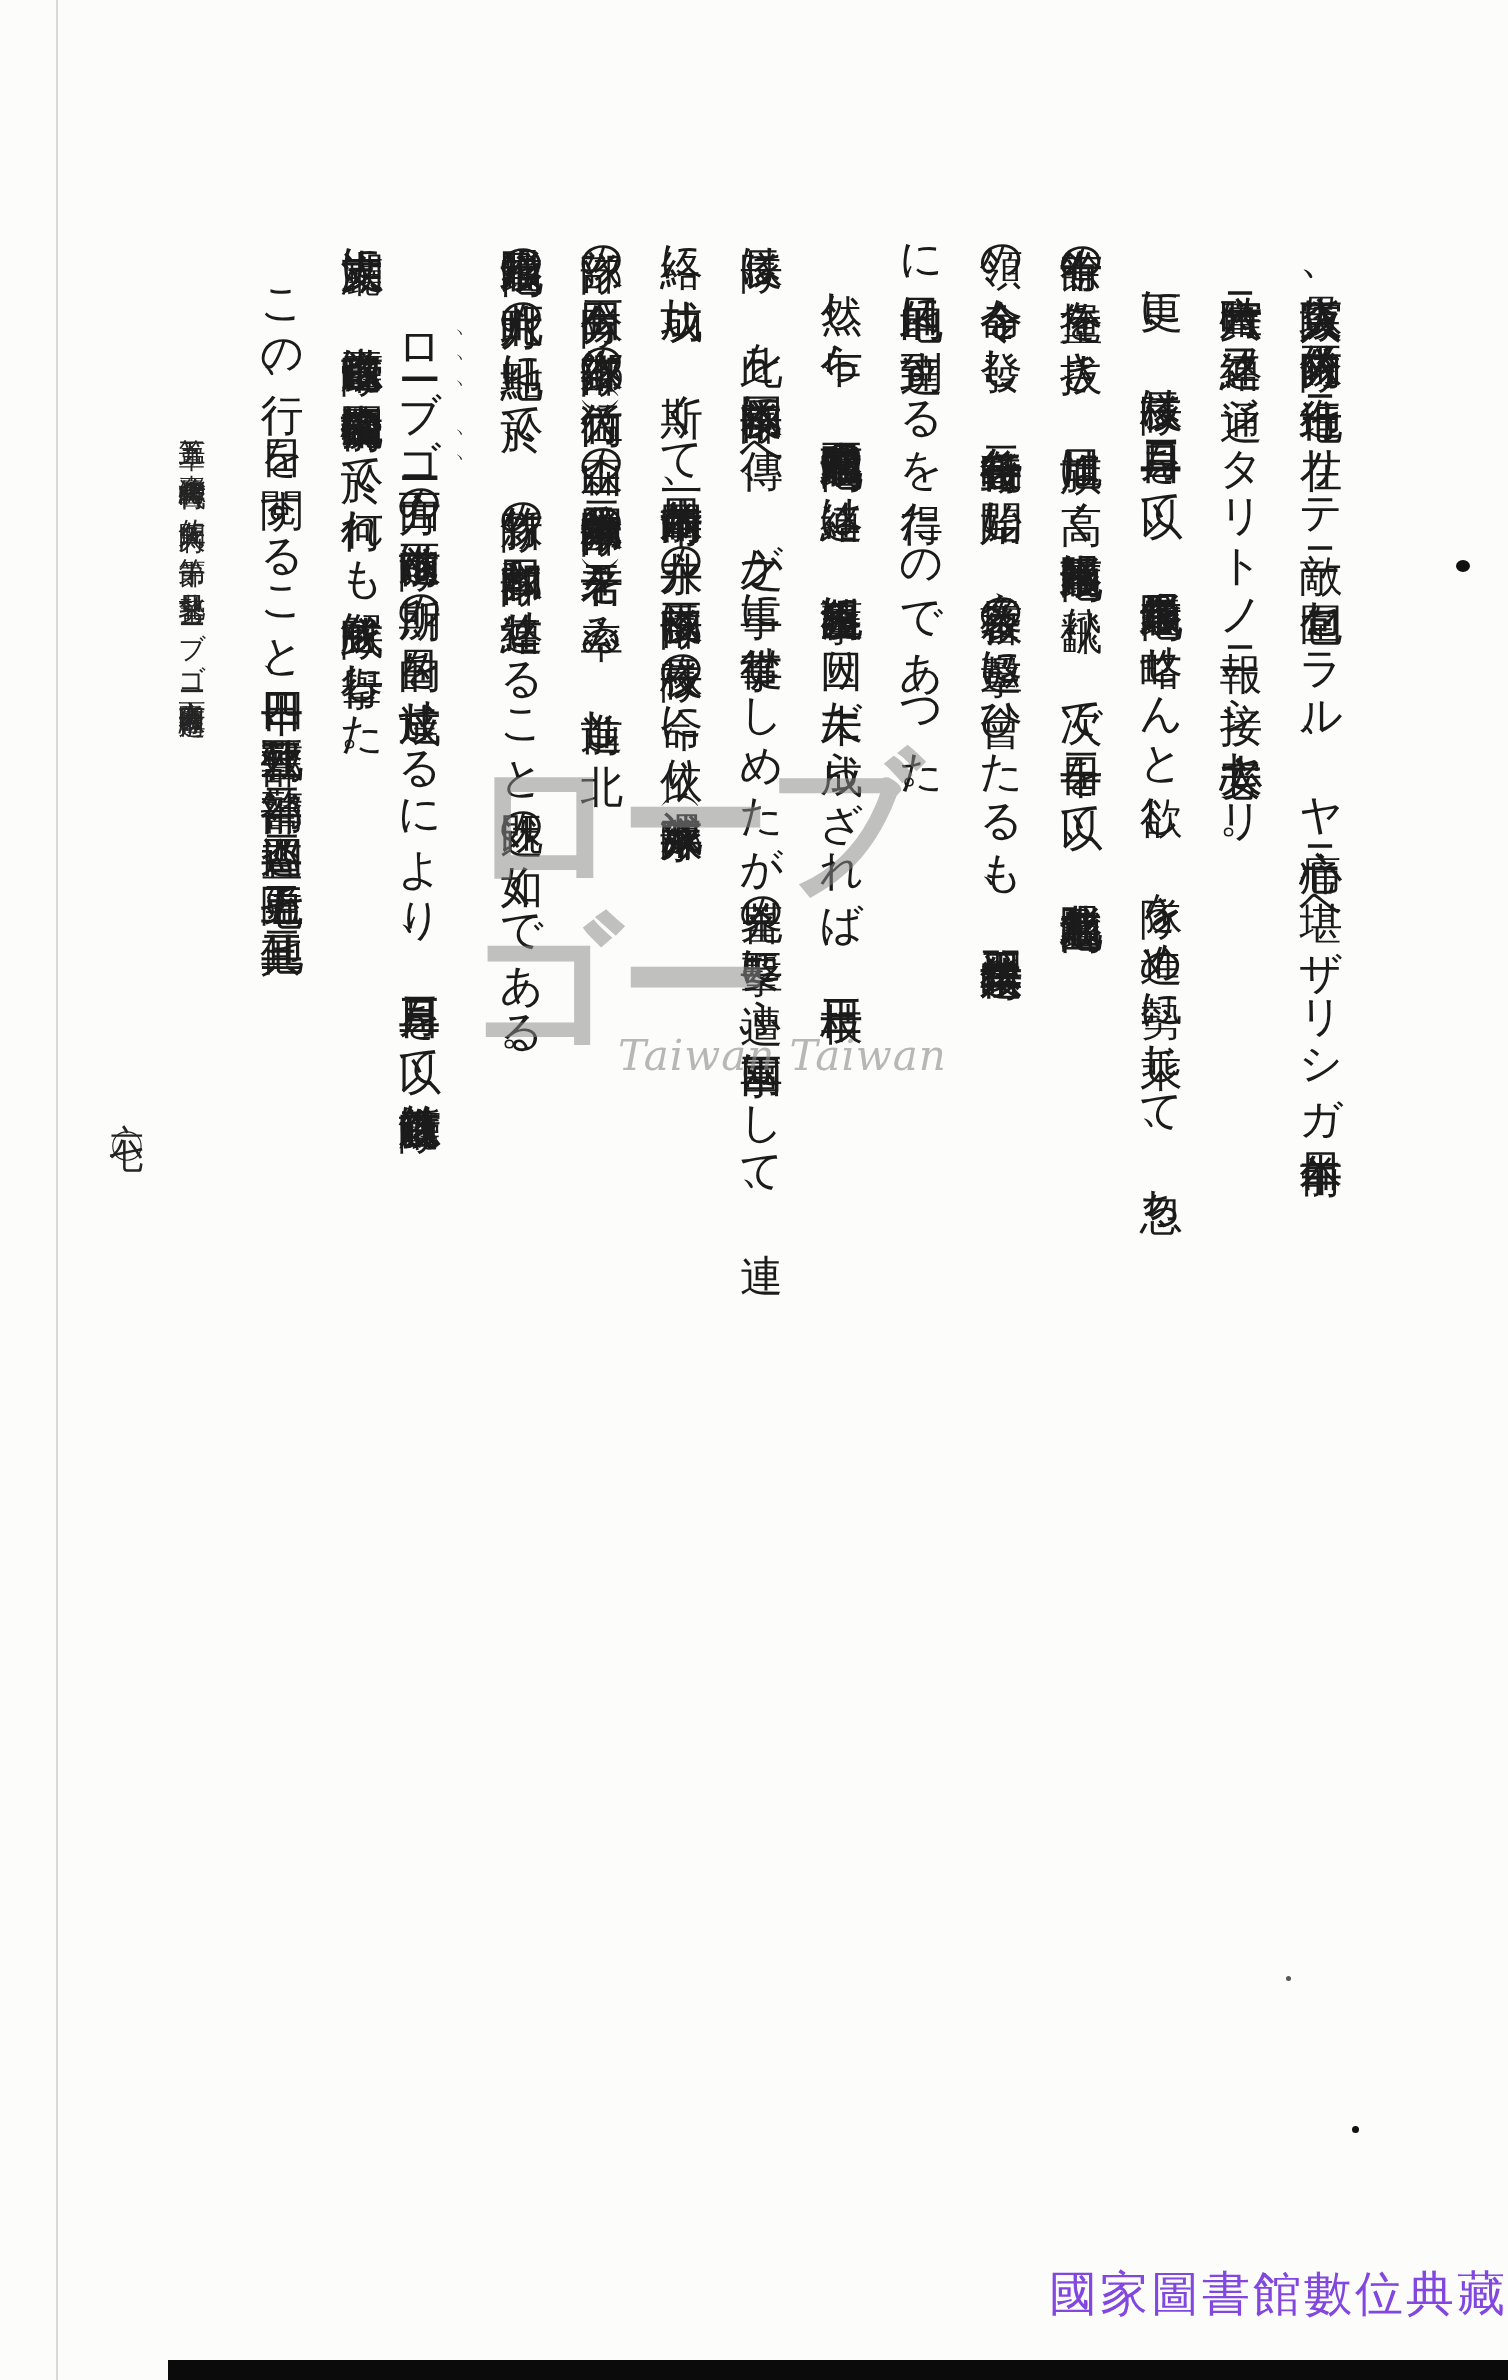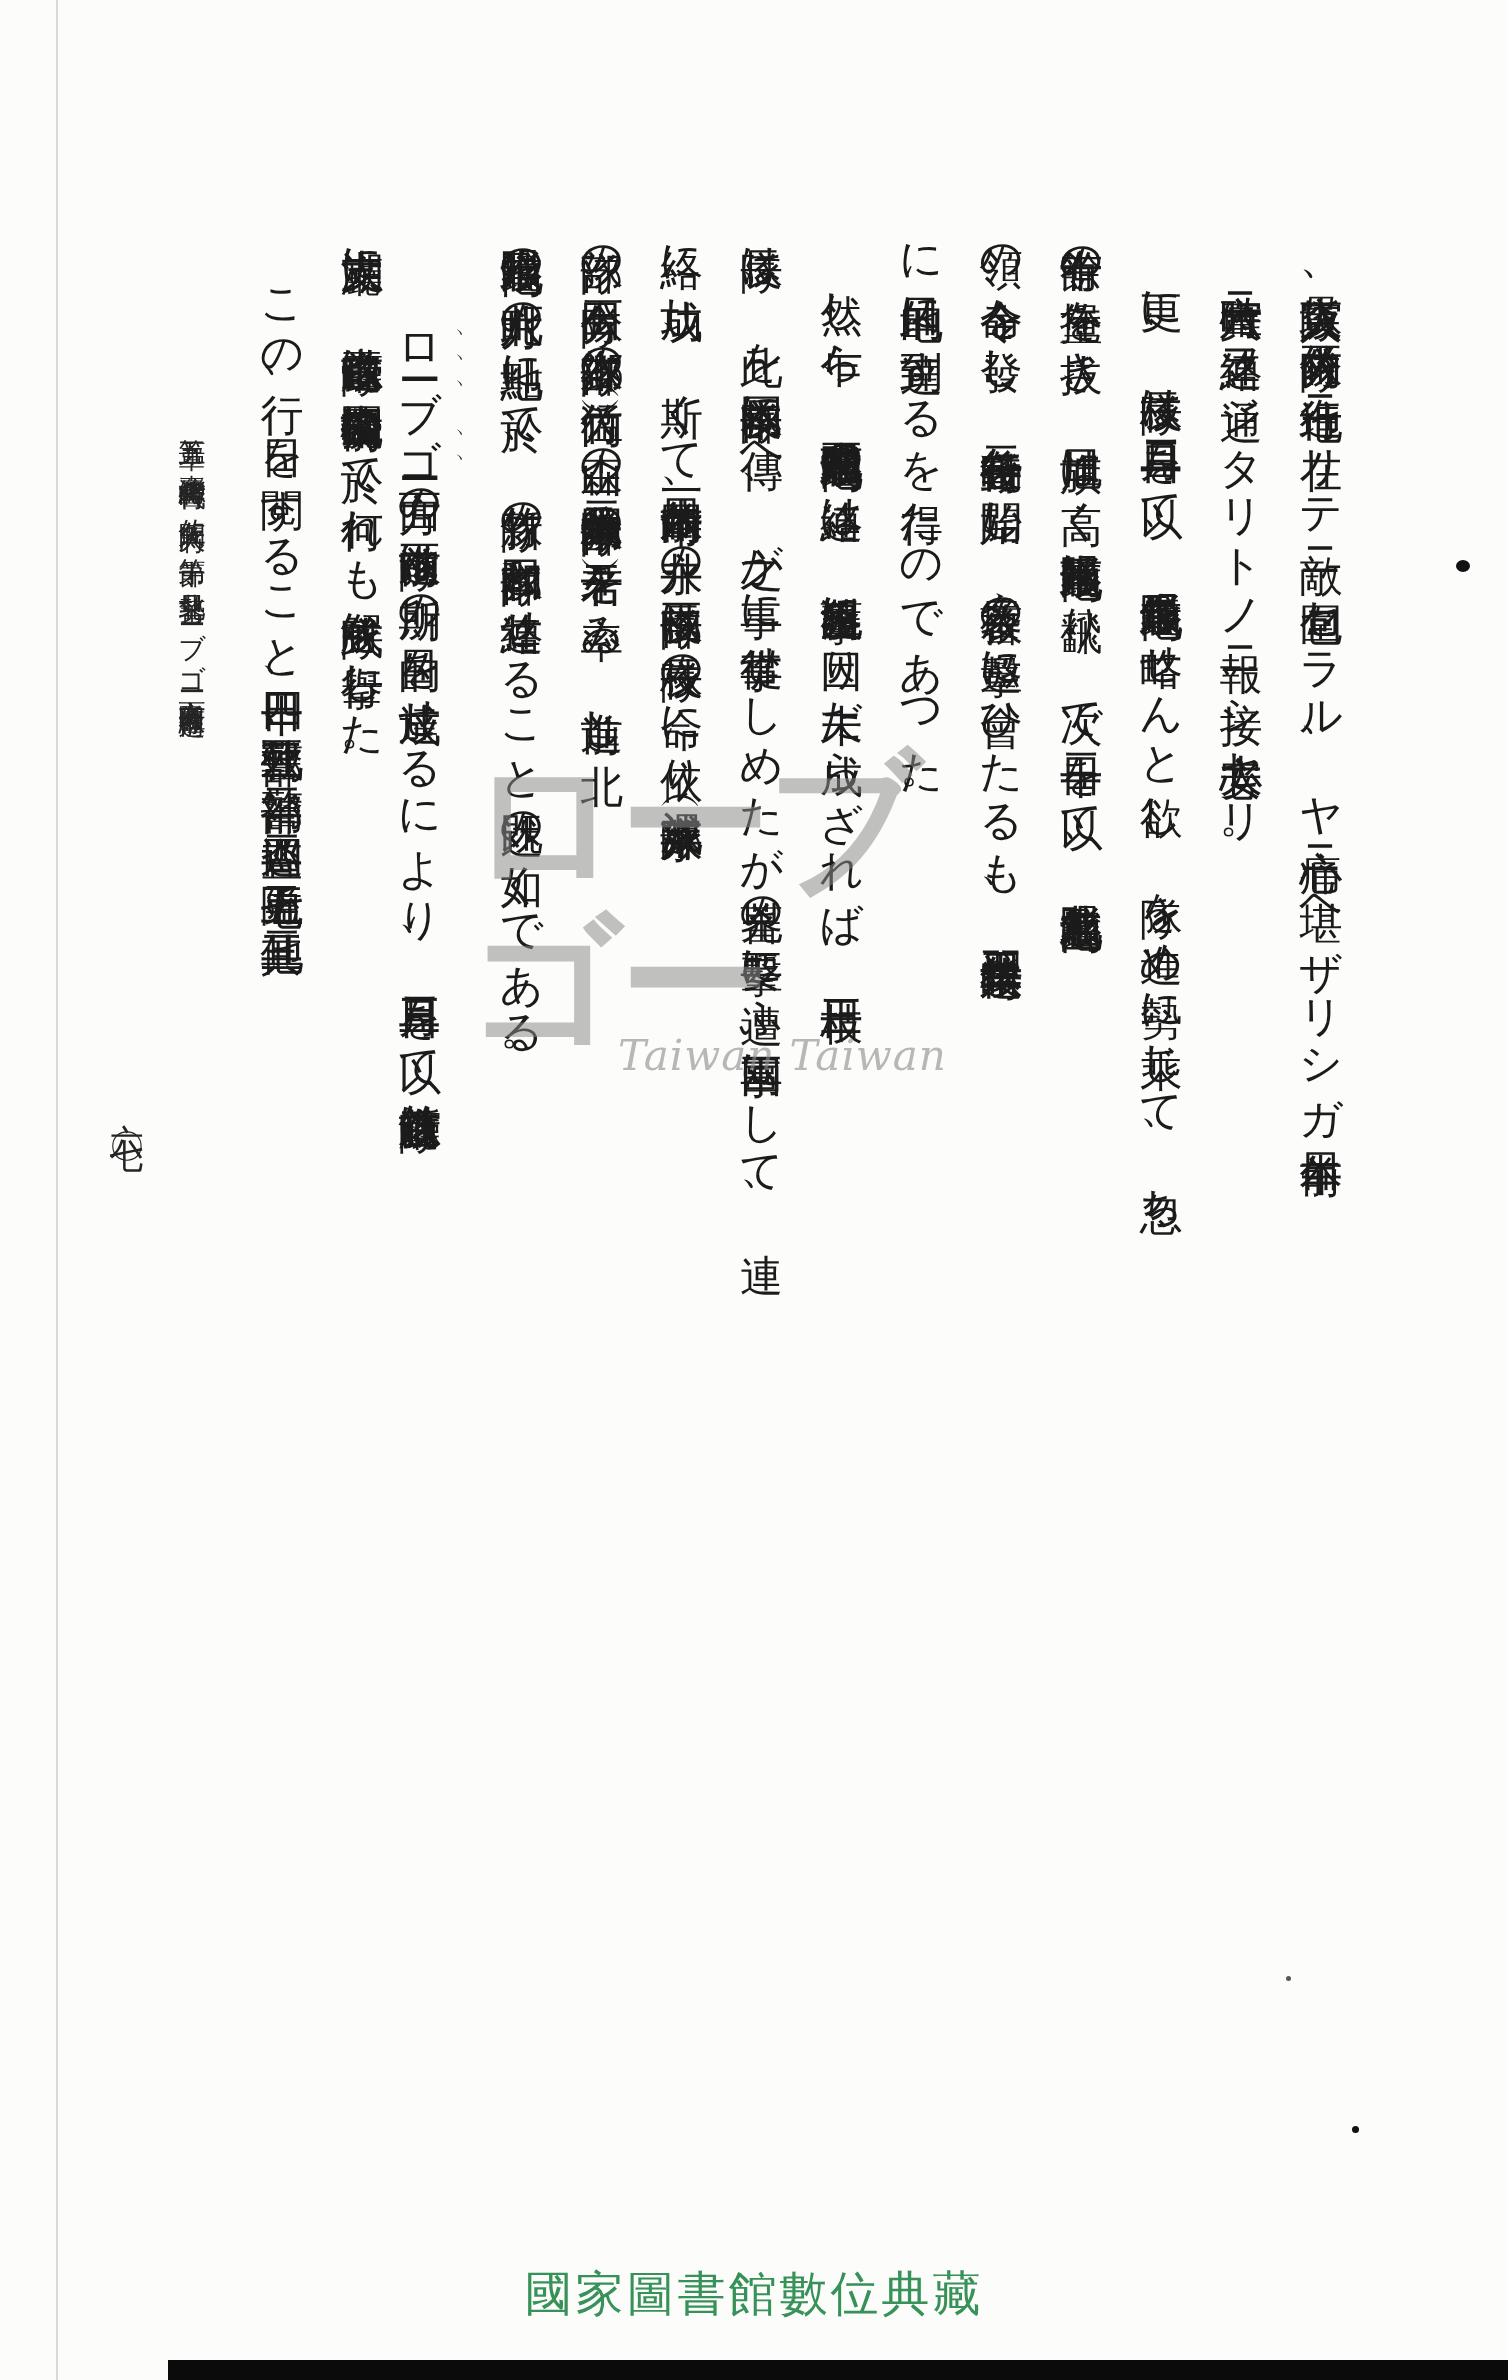--- a/index.html
+++ b/index.html
@@ -58,22 +58,22 @@
     font-size:152px;font-weight:bold;line-height:1.05;
     letter-spacing:-4px;opacity:.52;
   }
   .wm-latin{
     font-size:42px;font-style:italic;opacity:.6;
     margin-top:-30px;margin-left:150px;letter-spacing:1px;
     font-family:"DejaVu Serif","Liberation Serif",serif;
   }
   .wm-bottom{
     position:absolute;left:0;right:0;top:2262px;
-    text-align:center;font-size:48px;letter-spacing:3px;
-    color:#15803d;opacity:.85;
+    text-align:right;font-size:48px;letter-spacing:3px;
+    color:#6d28d9;opacity:.85;
   }
   
   .bottom-bar{
     position:absolute;left:168px;right:0;bottom:0;height:20px;
     background:#0b0b0b;
   }
   .speck{position:absolute;background:#111;border-radius:50%;}
   .s1{left:1456px;top:560px;width:14px;height:12px;}
   .s2{left:1352px;top:2126px;width:7px;height:7px;}
   .s3{left:1286px;top:1976px;width:5px;height:5px;opacity:.7;}

